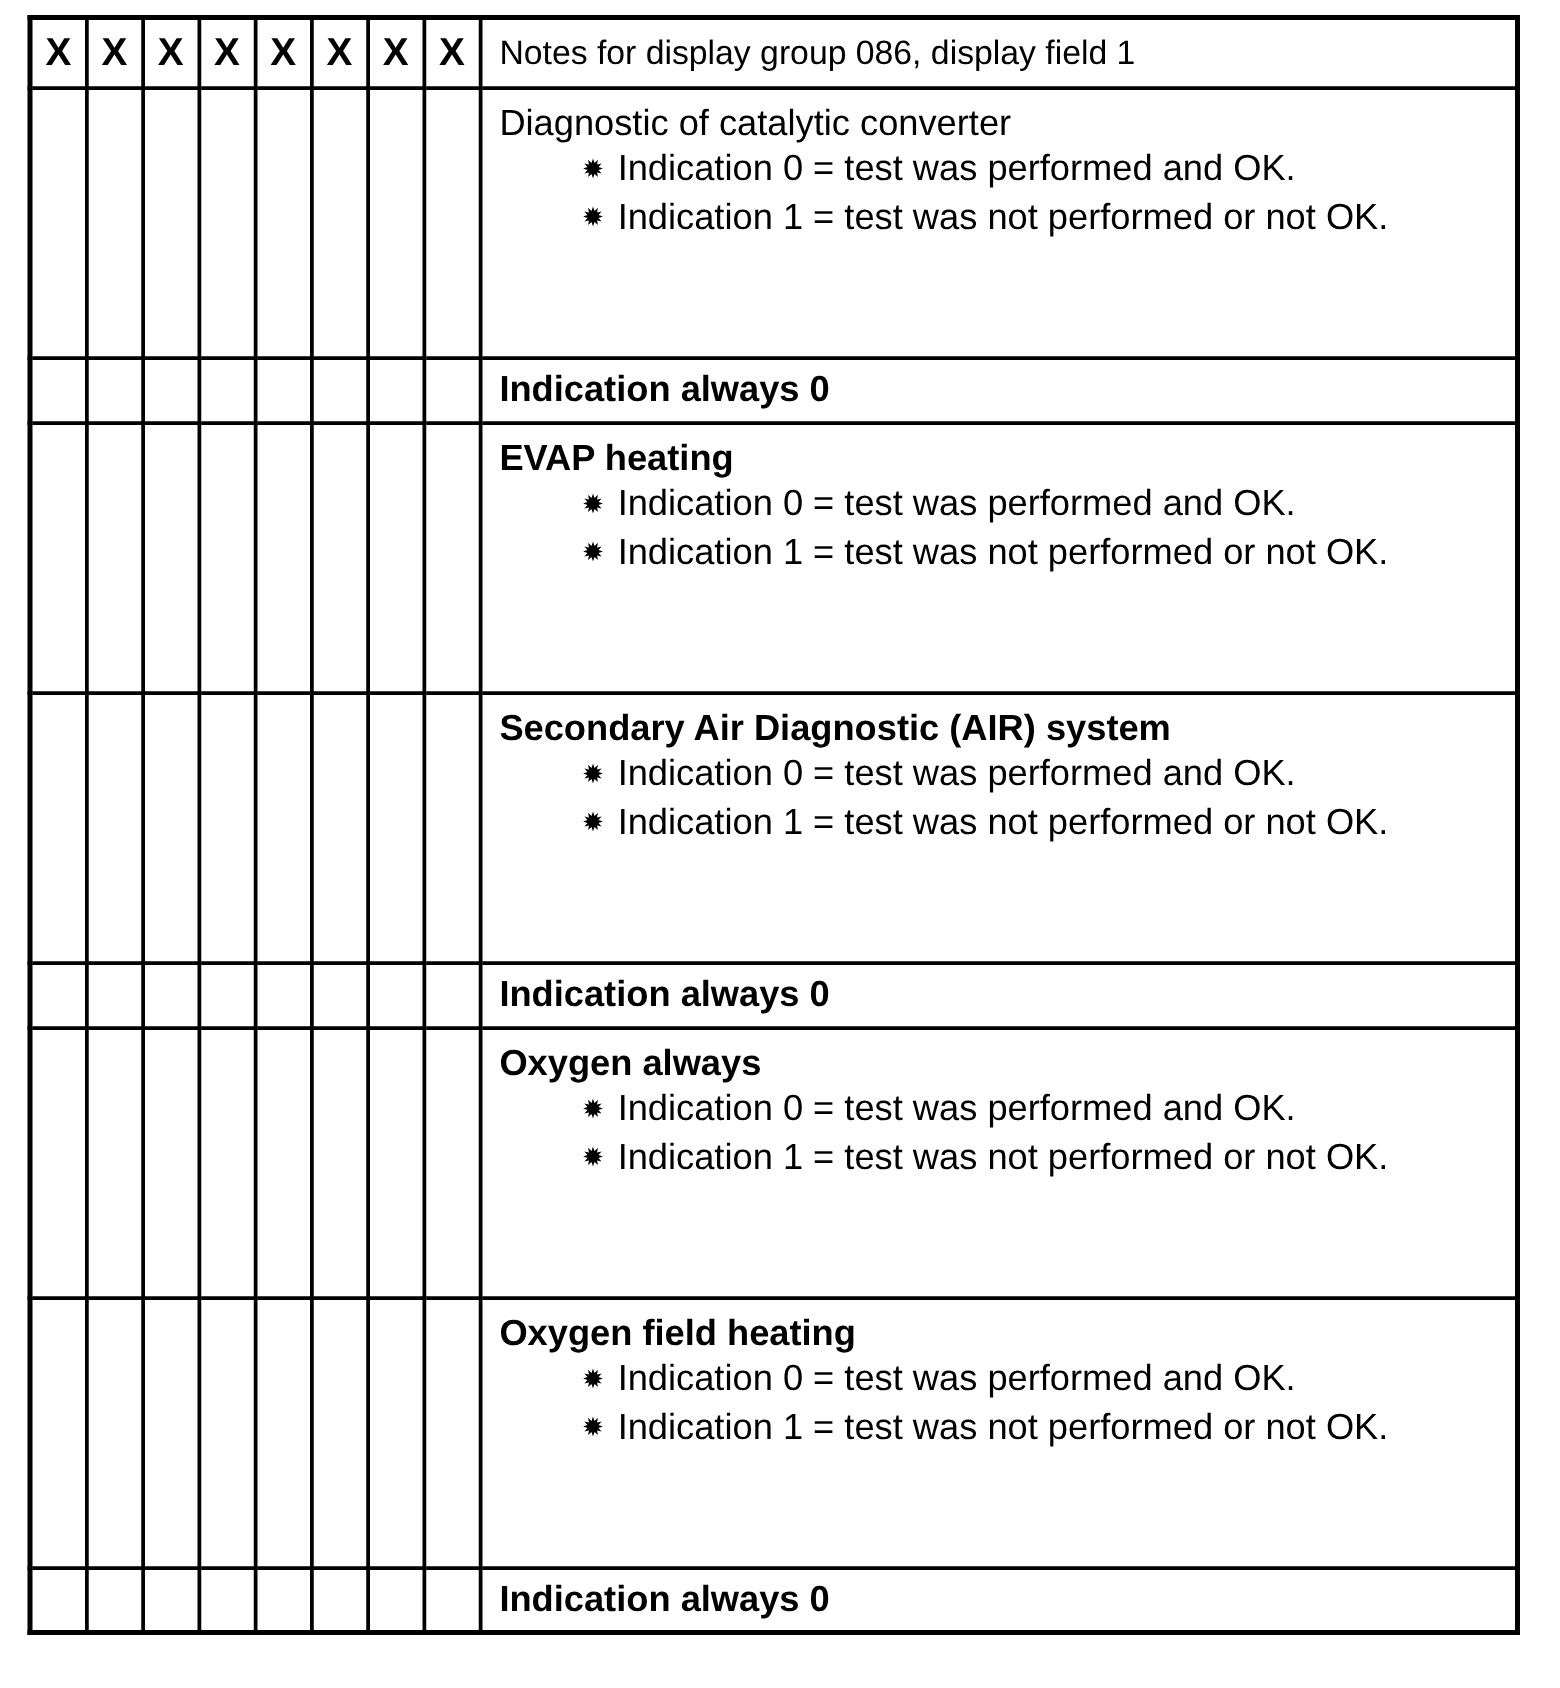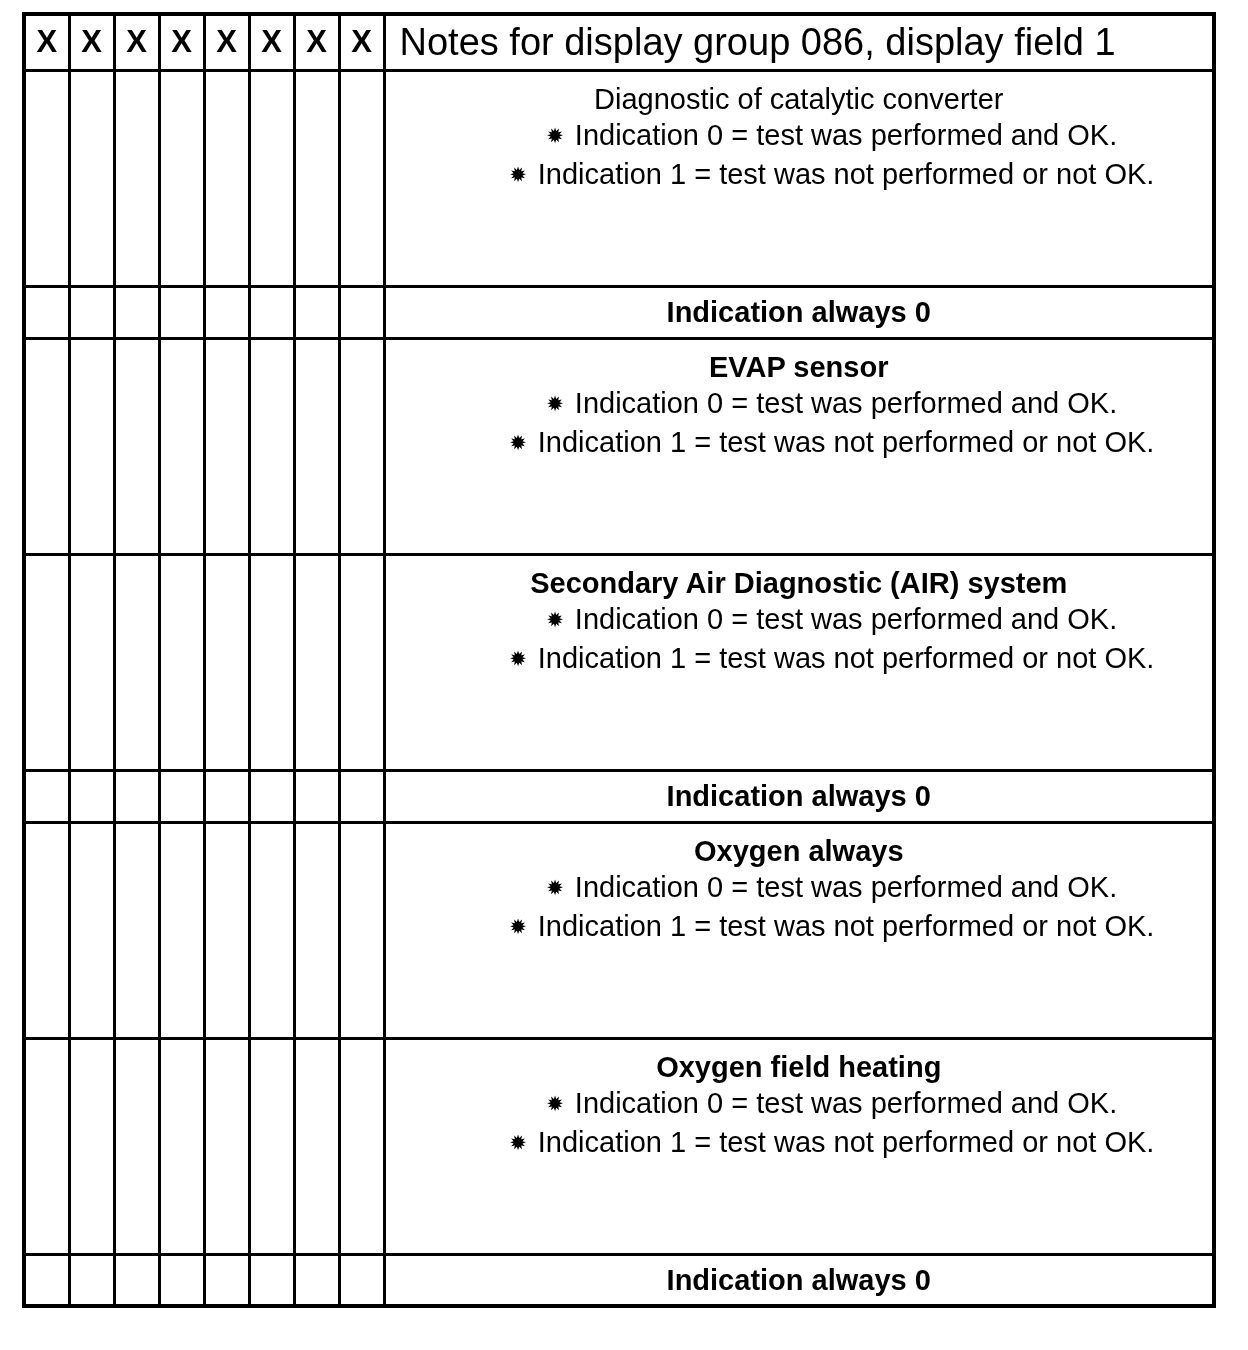--- a/index.html
+++ b/index.html
@@ -34,29 +34,28 @@
 
   td.xcell {
     text-align: center;
     vertical-align: middle;
     font-weight: bold;
     font-size: 31px;
     padding: 0;
   }
   td.notes-head {
     vertical-align: middle;
-    font-size: 38px;
+    font-size: 27px;
     padding: 0 14px;
     letter-spacing: 0px;
   }
   td.content {
     vertical-align: top;
     font-size: 29px;
     padding: 0 14px;
-    text-align: center;
   }
   td.content.single {
     vertical-align: middle;
     margin-left: 36px;
   }
   .title {
     line-height: 36px;
     margin-top: 9px;
   }
   td.content.single .title {
@@ -142,21 +141,21 @@
   <tr class="r-section">
     <td class="xcell"></td>
     <td class="xcell"></td>
     <td class="xcell"></td>
     <td class="xcell"></td>
     <td class="xcell"></td>
     <td class="xcell"></td>
     <td class="xcell"></td>
     <td class="xcell"></td>
     <td class="content">
-      <div class="title bold">EVAP sensor</div>
+      <div class="title bold">EVAP heating</div>
       <div class="bullet-line">
         <span class="bullet">✹</span><span>Indication 0 = test was performed and OK.</span>
       </div>
       <div class="bullet-line">
         <span class="bullet">✹</span><span>Indication 1 = test was not performed or not OK.</span>
       </div>
     </td>
   </tr>
 
   <tr class="r-section">

